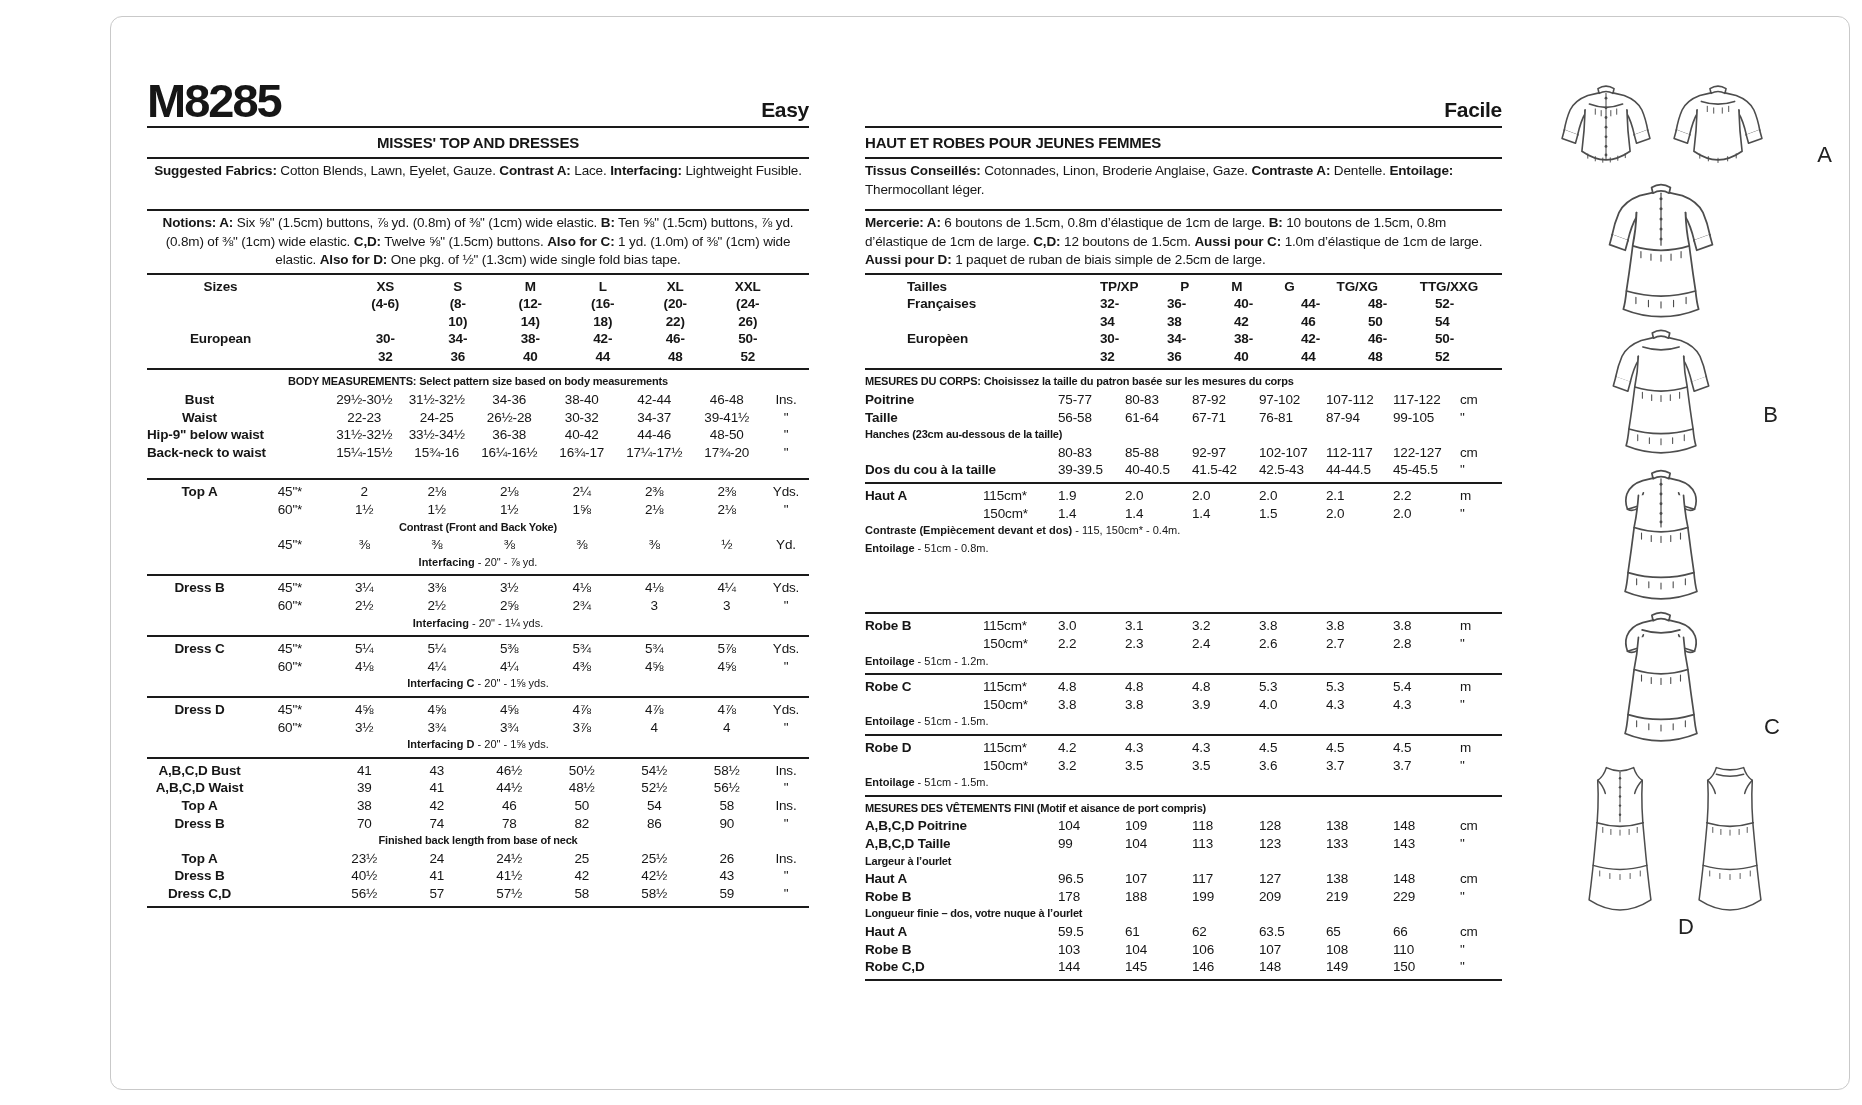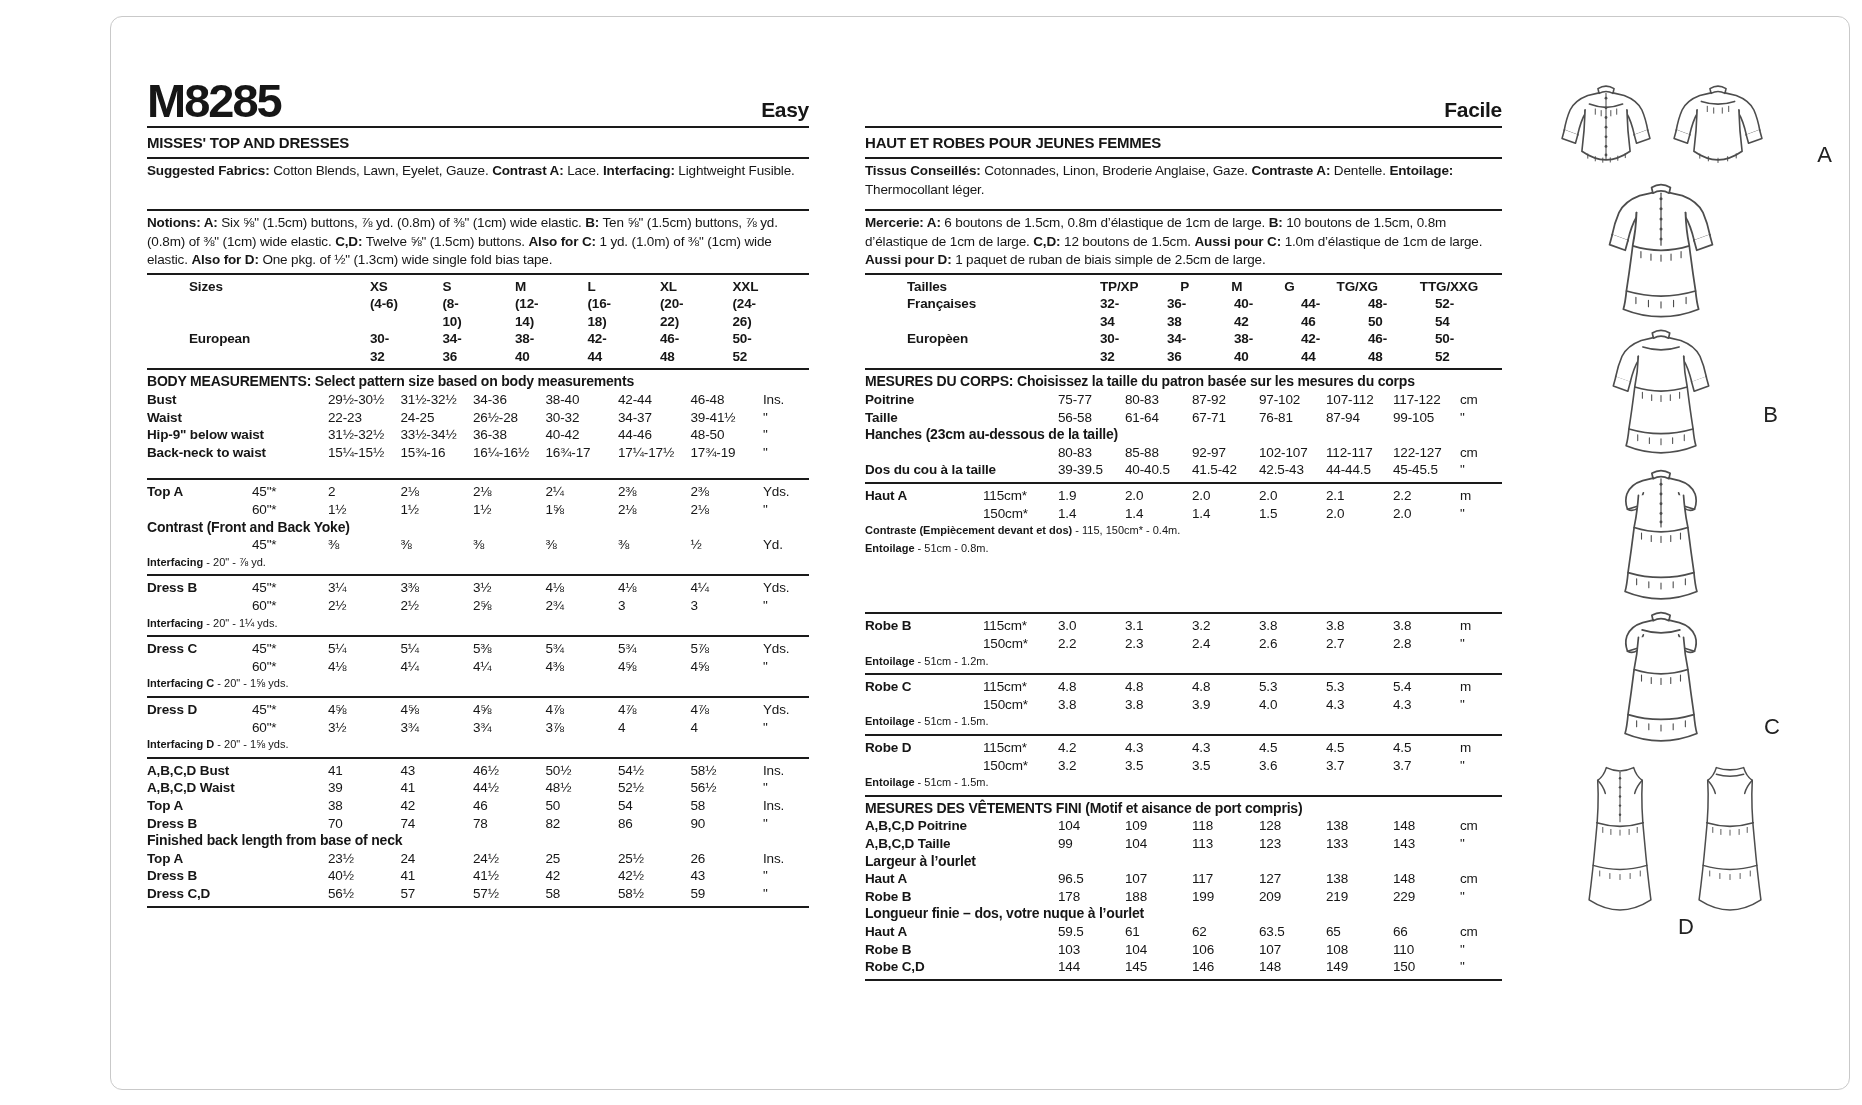--- a/index.html
+++ b/index.html
@@ -1,39 +1,39 @@
 <!DOCTYPE html>
 <html><head>
 <meta charset="utf-8">
 <style>
   html,body{margin:0;padding:0;background:#ffffff;}
   body{width:1862px;height:1105px;position:relative;overflow:hidden;
        font-family:"Liberation Sans", sans-serif;color:#161616;}
   .sheet-border{position:absolute;left:110px;top:16px;width:1738px;height:1072px;
        border:1.5px solid #c9c9c9;border-radius:12px;background:#fff;}
   .col{position:absolute;top:60px;}
-  .col-en{left:147px;width:662px;}
+  .col-en{left:147px;width:662px;text-align:center;}
   .col-fr{left:865px;width:637px;}
   .masthead{display:flex;justify-content:space-between;align-items:flex-end;height:64px;}
   .code{font-size:47px;font-weight:700;letter-spacing:-2px;line-height:1;}
   .diff{font-size:21px;font-weight:700;padding-bottom:2px;letter-spacing:-0.3px;}
   .rule-heavy{border-top:2.2px solid #1a1a1a;margin:2px 0;}
   .doc-title{font-size:15px;font-weight:700;letter-spacing:-0.2px;padding:4px 0 4px;}
   .para{font-size:13.5px;line-height:18.5px;margin:3px 0 3px;letter-spacing:-0.15px;}
   .para b{font-weight:700;}
   .para.fab{min-height:44px;}
   
   .ptable{margin-top:2px;}
   .trow{display:grid;font-size:13.5px;line-height:17.6px;letter-spacing:-0.15px;}
   .col-en .trow{grid-template-columns:105px 76px repeat(6,1fr) 46px;}
   .col-fr .trow{grid-template-columns:118px 75px repeat(6,1fr) 42px;}
   .c{font-weight:400;}
   .c.lab{font-weight:700;white-space:nowrap;}
   .bold-vals .c{font-weight:700;margin-left:42px;}
-  .thead{font-weight:700;font-size:14px;line-height:17.6px;letter-spacing:-0.2px;}
+  .thead{font-weight:700;font-size:11px;line-height:17.6px;letter-spacing:-0.2px;}
   .tnote{font-size:11px;line-height:17.6px;}
   .tnote b{font-weight:700;}
   .trule{border-top:2px solid #1a1a1a;margin:3px 0 3px;}
   .tgap{height:14px;}
   .tgap.lg{height:52px;}
   
   .illus{position:absolute;left:1550px;top:80px;width:256px;}
   .vgroup{position:relative;}
   .vg-a{display:flex;gap:4px;margin-left:2px;}
   .vg-b{display:flex;flex-direction:column;gap:8px;width:126px;margin:10px 0 0 48px;}
@@ -133,21 +133,21 @@
         <span class="c unit">"</span>
       </div>
       <div class="trow">
         <span class="c lab">Back-neck to waist</span>
         <span class="c sub"></span>
         <span class="c val">15¼-15½</span>
         <span class="c val">15¾-16</span>
         <span class="c val">16¼-16½</span>
         <span class="c val">16¾-17</span>
         <span class="c val">17¼-17½</span>
-        <span class="c val">17¾-19</span>
+        <span class="c val">17¾-20</span>
         <span class="c unit">"</span>
       </div>
       <div class="tgap"></div>
       <div class="trule"></div>
       <div class="trow">
         <span class="c lab">Top A</span>
         <span class="c sub">45"*</span>
         <span class="c val">2</span>
         <span class="c val">2⅛</span>
         <span class="c val">2⅛</span>

